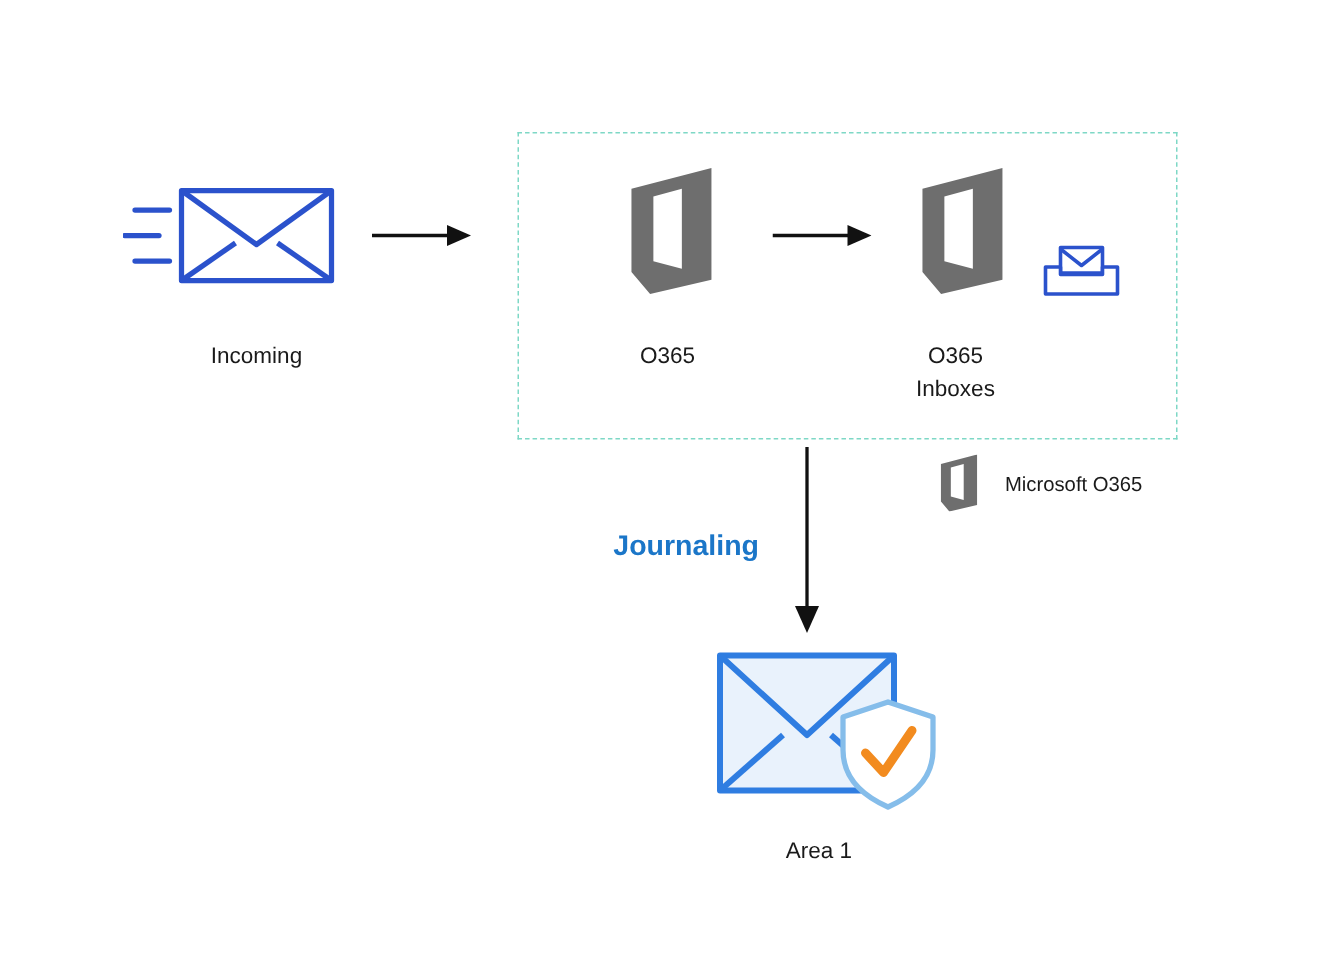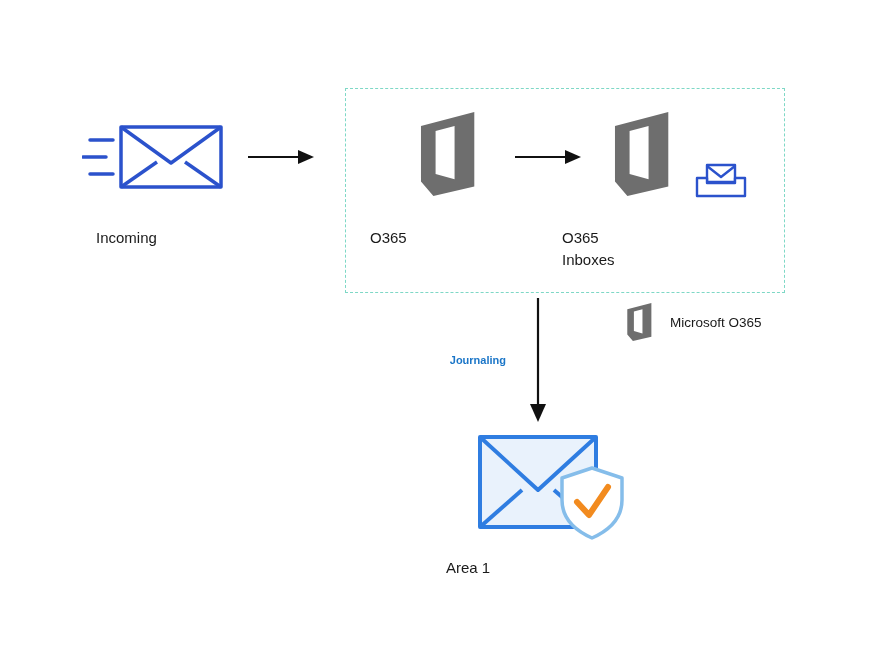--- a/index.html
+++ b/index.html
@@ -7,36 +7,36 @@
     position:relative;
     width:886px;height:653px;
     background:#ffffff;
     font-family:"Liberation Sans", sans-serif;
     color:#1a1a1a;
     overflow:hidden;
   }
   .abs{position:absolute;}
   .node-label{
     position:absolute;
-    text-align:left;
+    text-align:center;
     font-size:15px;
     line-height:22px;
     color:#1a1a1a;
   }
   .dashed-box{
     position:absolute;
     left:345px;top:88px;width:438px;height:203px;
     border:1px dashed #7ed8c6;
     background:transparent;
   }
   .journaling{
     position:absolute;
     left:396px;top:354px;width:110px;
     text-align:right;
-    font-size:11px;
+    font-size:19px;
     font-weight:600;
     color:#1b76c8;
   }
   .legend-text{
     position:absolute;
     left:670px;top:315px;
     font-size:13.5px;
     color:#1a1a1a;
   }
   svg{display:block;}

